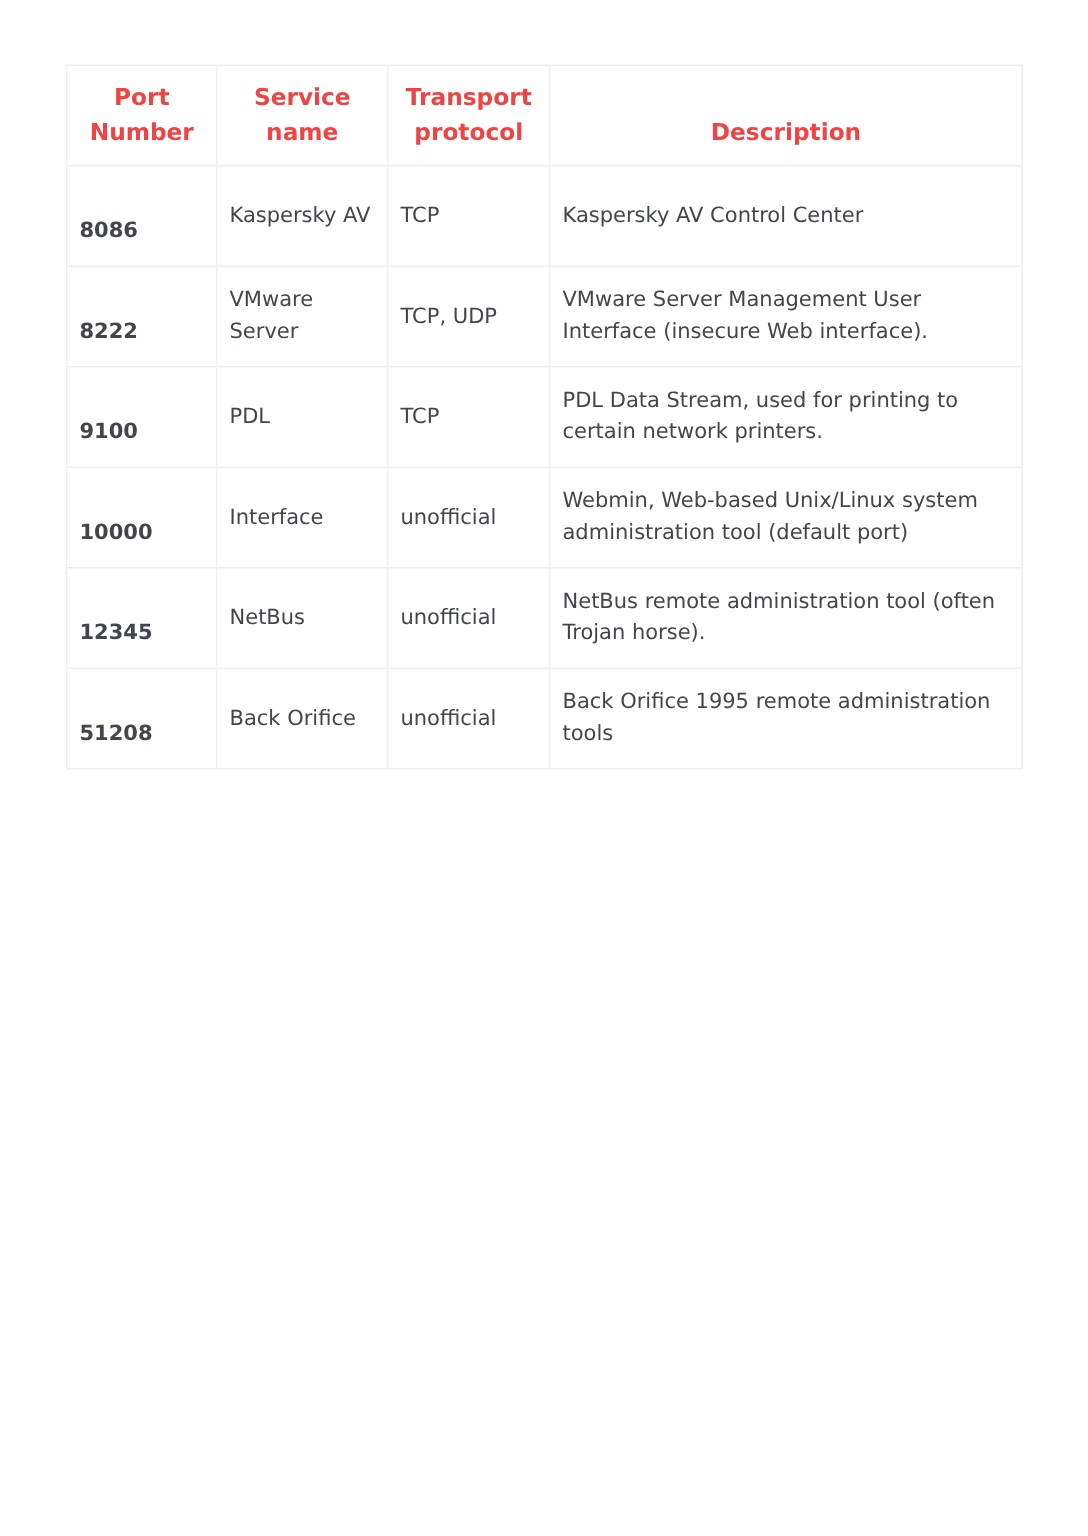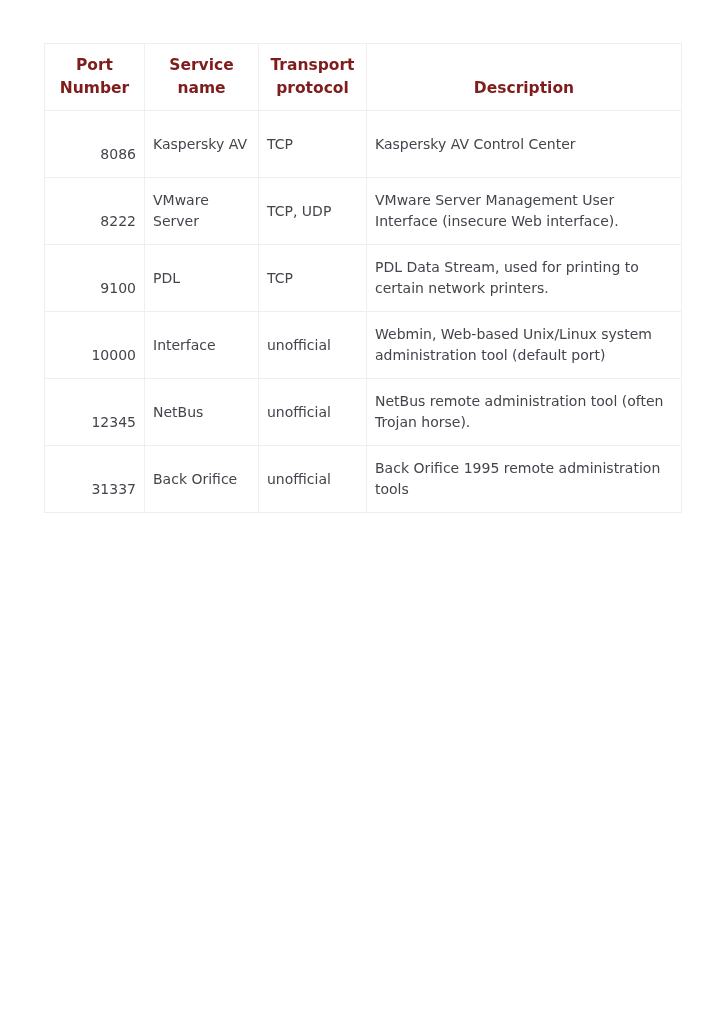--- a/index.html
+++ b/index.html
@@ -6,28 +6,28 @@
   body { width: 725px; height: 1024px; position: relative; overflow: hidden;
          font-family: "DejaVu Sans", sans-serif; color: #3a3d44; }
   table.ports {
     position: absolute; left: 44px; top: 43px; width: 637px;
     border-collapse: collapse; table-layout: fixed;
   }
   table.ports th, table.ports td {
     border: 1px solid #efefef; vertical-align: middle;
   }
   table.ports th {
-    font-weight: bold; font-size: 15.5px; line-height: 23px; color: #7f1d1d;
+    font-weight: bold; font-size: 15.5px; line-height: 23px; color: #ef4444;
     text-align: center; padding: 10px 4px 10px 4px; height: 45px;
   }
   table.ports th.desc { vertical-align: bottom; padding-bottom: 10px; }
   table.ports td {
     font-size: 14px; line-height: 21px; color: #42454c; padding: 0 8px;
   }
-  td.port { text-align: right; font-weight: normal; font-size: 15px; color: #33363d; }
+  td.port { text-align: left; font-weight: bold; font-size: 15px; color: #33363d; }
   td.port span { position: relative; top: 10px; }
   tr.tall td { height: 66px; }
   tr.short td { height: 46px; }
   tr.short td.port span { top: 0; }
   col.c1 { width: 100px; } col.c2 { width: 114px; } col.c3 { width: 108px; } col.c4 { width: 315px; }
 </style>
 </head>
 <body>
 
 <table class="ports">
@@ -70,19 +70,19 @@
       <td>unofficial</td>
       <td>Webmin, Web-based Unix/Linux system administration tool (default port)</td>
     </tr>
     <tr class="tall">
       <td class="port"><span>12345</span></td>
       <td>NetBus</td>
       <td>unofficial</td>
       <td>NetBus remote administration tool (often Trojan horse).</td>
     </tr>
     <tr class="tall">
-      <td class="port"><span>31337</span></td>
+      <td class="port"><span>51208</span></td>
       <td>Back Orifice</td>
       <td>unofficial</td>
       <td>Back Orifice 1995 remote administration tools</td>
     </tr>
   </tbody>
 </table>
 
 </body></html>

